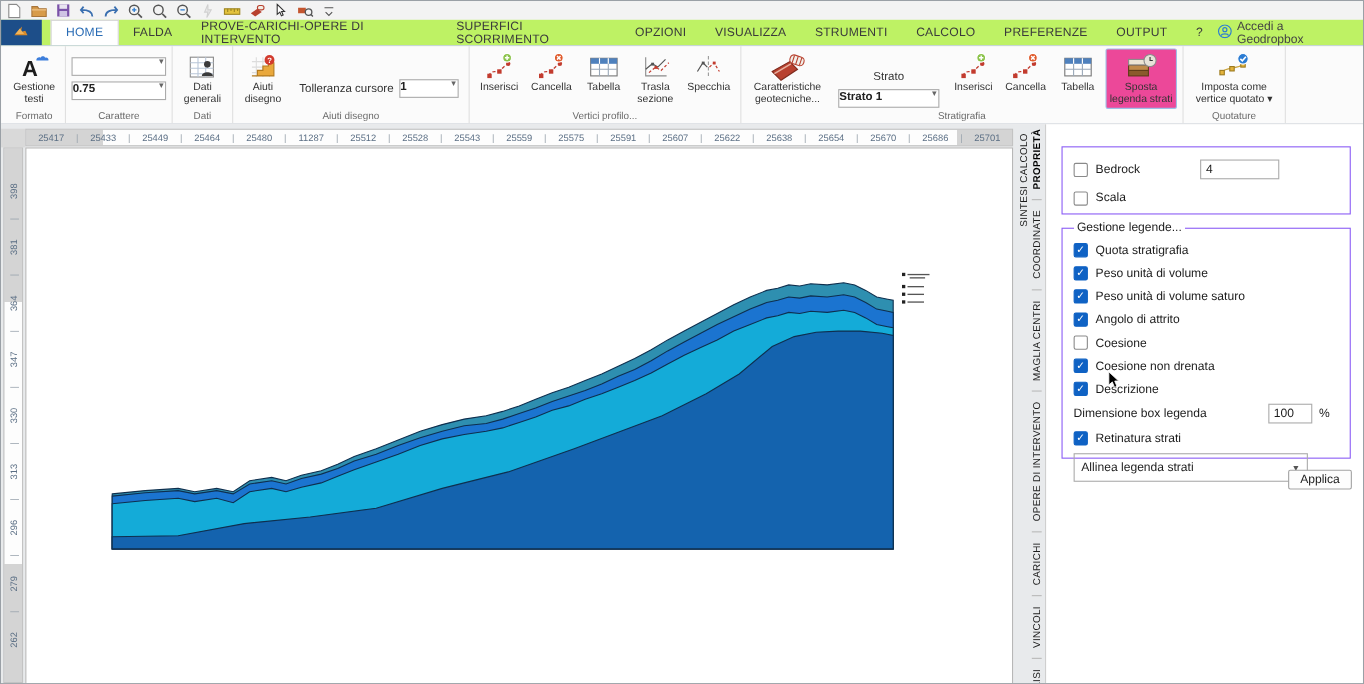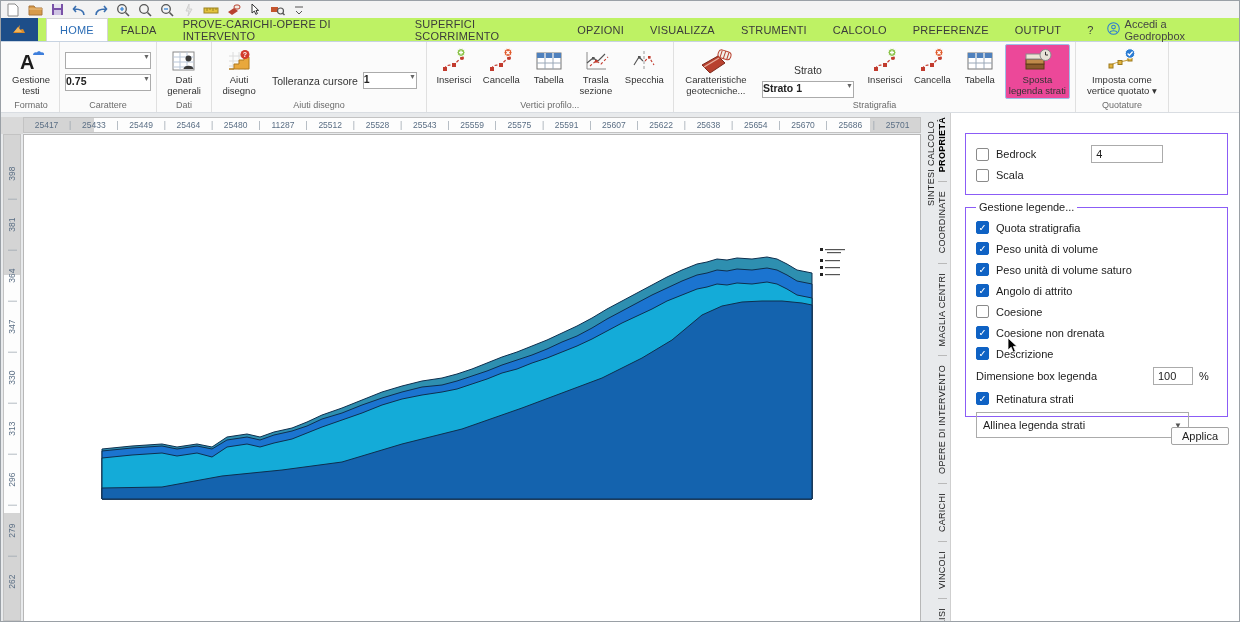--- a/index.html
+++ b/index.html
@@ -60,21 +60,21 @@
   #box1{left:14px;top:20px;width:263px;height:62px;padding:9px 10px;}
   #box2{left:14px;top:88px;width:263px;height:216px;margin:0;padding:4px 10px 6px;}
   #box2 legend{font-size:11px;color:#1c1c1c;padding:0 3px;margin-left:0;}
   .optrow{display:flex;align-items:center;gap:7px;height:21px;}
   .cb{width:13px;height:13px;border:1px solid #8a8a8a;border-radius:2px;background:#fff;display:inline-flex;align-items:center;justify-content:center;flex:0 0 auto;}
   .cb.checked{background:#0f62c4;border-color:#0f62c4;}
   .cb.checked::after{content:"✓";color:#fff;font-size:9.5px;line-height:1;}
   .tinput{border:1px solid #ababab;height:18px;font-size:11px;padding:0 4px;color:#1c1c1c;background:#fff;}
   #bedrock-row{display:flex;align-items:center;gap:7px;height:22px;}
   #bedrock-input{width:72px;margin-left:48px;}
-  #scala-row{display:flex;gap:7px;height:22px;margin-top:4px;}
+  #scala-row{display:flex;align-items:center;gap:7px;height:22px;margin-top:4px;}
   #dim-row{display:flex;align-items:center;height:24px;gap:6px;}
   #dim-input{width:40px;margin-left:auto;}
   #dim-unit{width:18px;}
   #allinea-select{width:213px;height:21px;border:1px solid #ababab;display:flex;align-items:center;padding:12px 6px;margin-top:3px;color:#1c1c1c;}
   #allinea-select .carrow{margin-left:auto;color:#555;font-size:8px;}
   #applica-btn{position:absolute;right:12px;top:314px;width:58px;height:18px;border:1px solid #a3a3a3;background:#fdfdfd;font-size:11px;color:#1c1c1c;display:flex;align-items:center;justify-content:center;border-radius:2px;}
   #mouse-cursor{position:absolute;left:1006px;top:336px;z-index:50;}
 </style>
 </head>
 <body>

